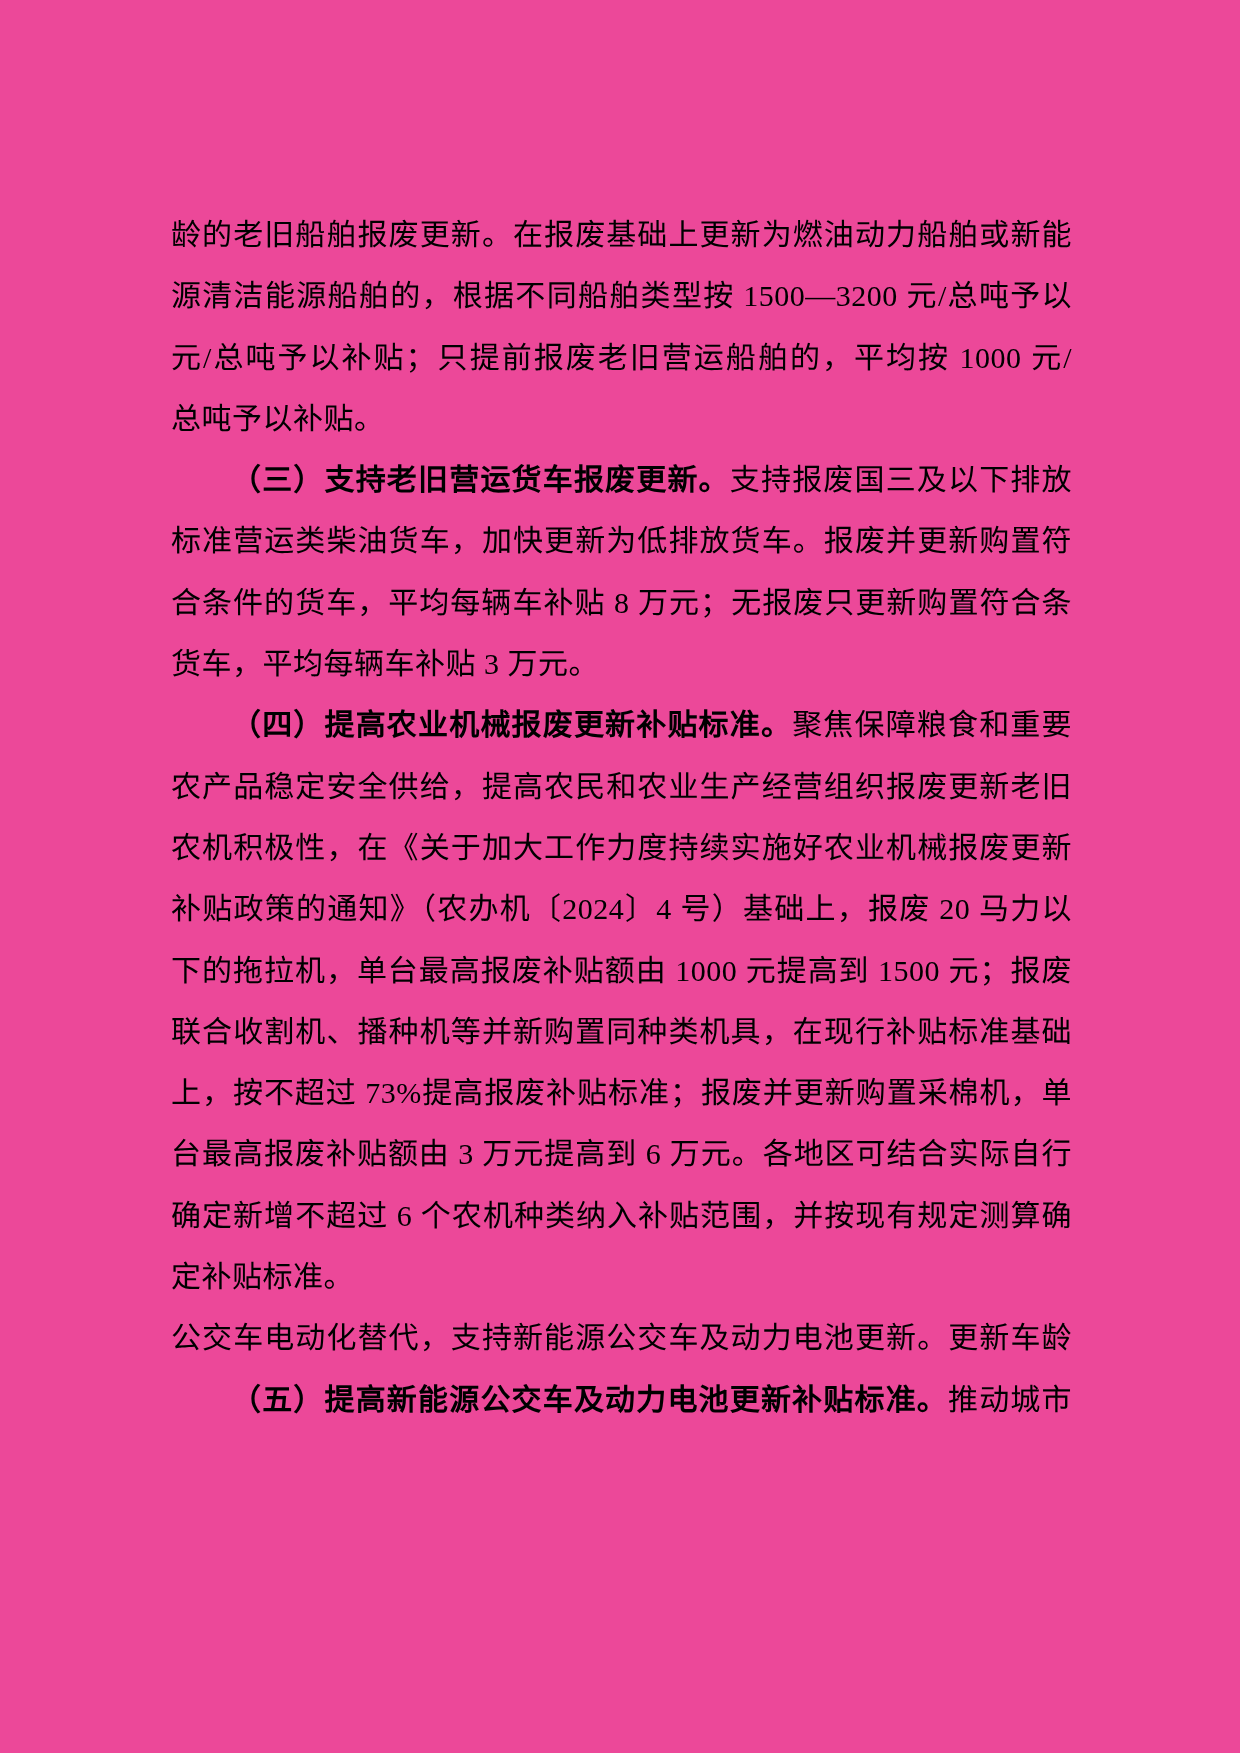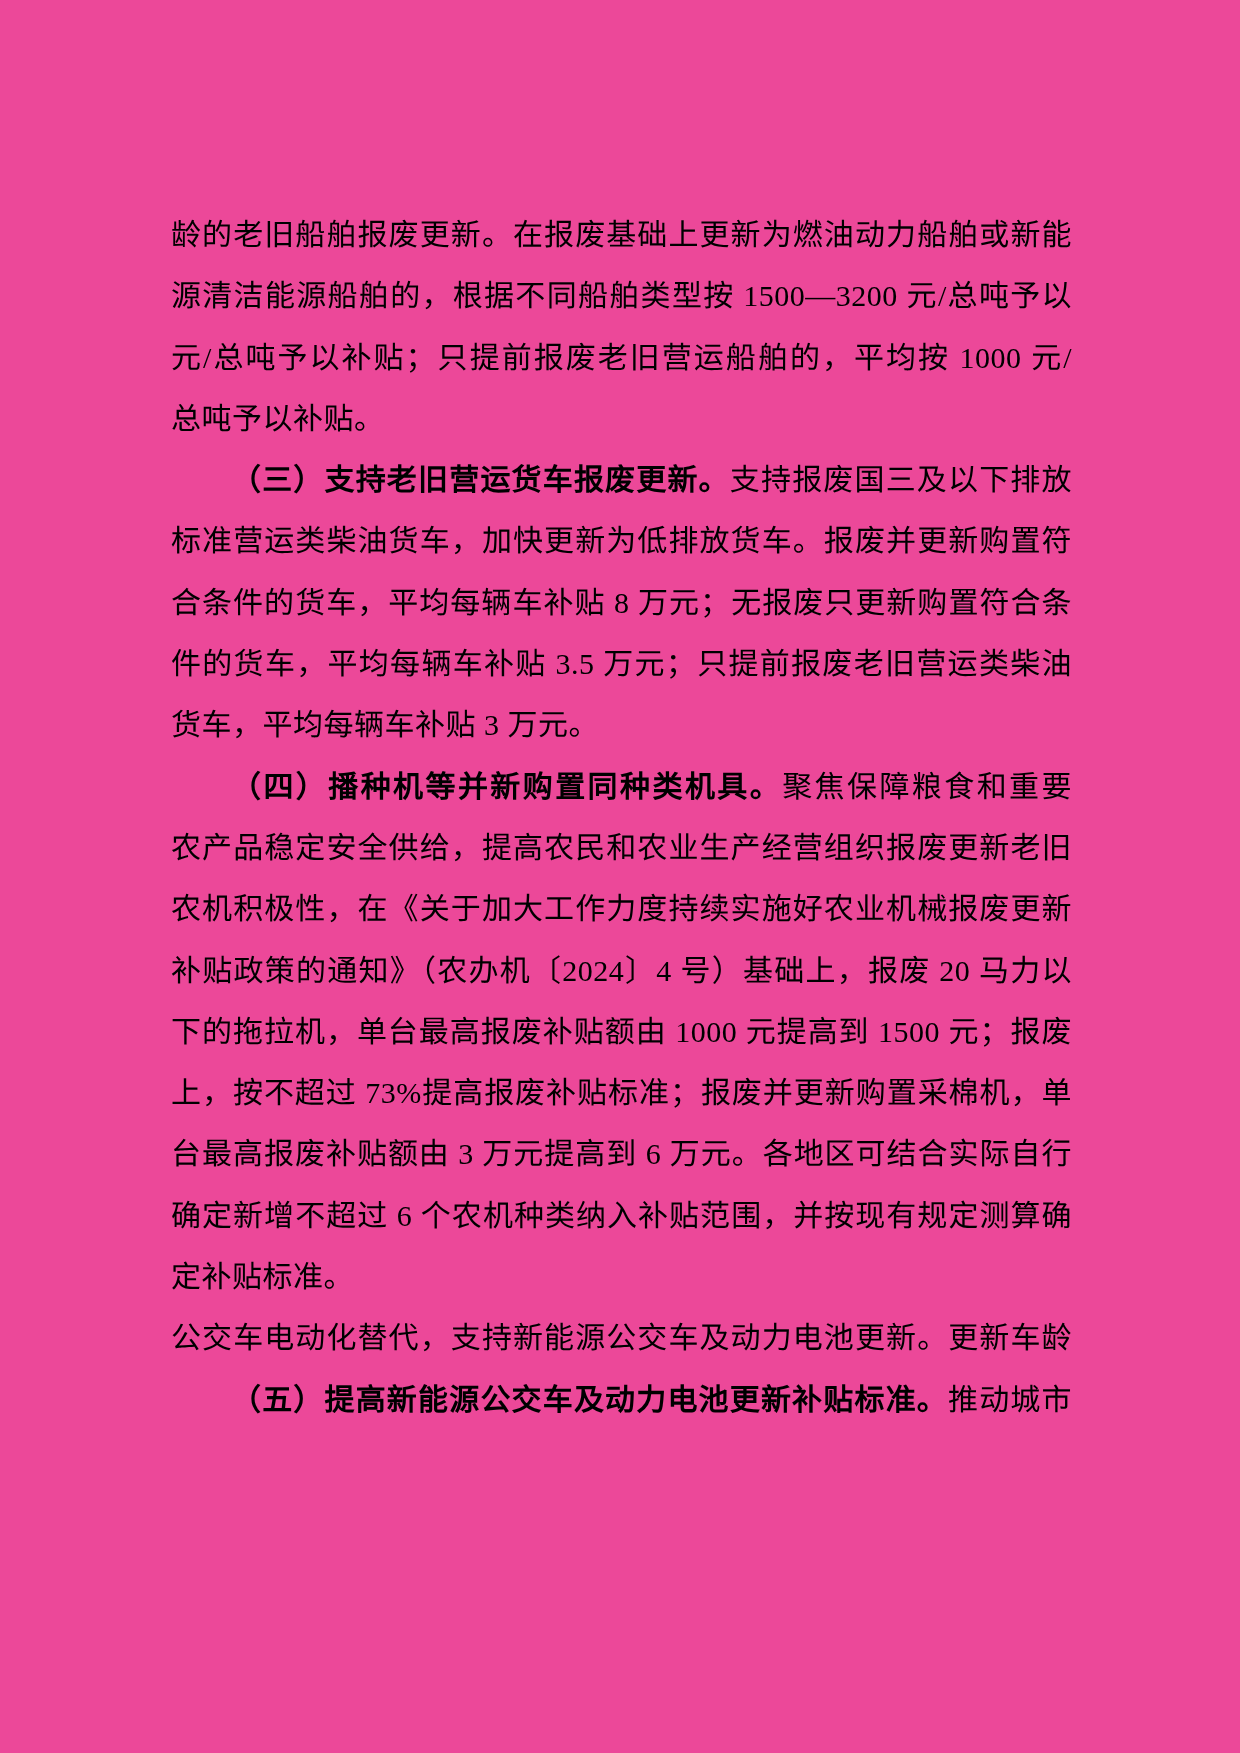--- a/index.html
+++ b/index.html
@@ -44,27 +44,27 @@
 
 <div id="page" style="background: #ec4899; color: rgb(0, 0, 0);">
   <div id="text-block">
       <div class="line"><span class="seg">龄的老旧船舶报废更新。在报废基础上更新为燃油动力船舶或新能</span></div>
       <div class="line"><span class="seg">源清洁能源船舶的，根据不同船舶类型按 1500—3200 元/总吨予以</span></div>
       <div class="line"><span class="seg">元/总吨予以补贴；只提前报废老旧营运船舶的，平均按 1000 元/</span></div>
       <div class="line end"><span class="seg">总吨予以补贴。</span></div>
       <div class="line indent"><span class="seg bold">（三）支持老旧营运货车报废更新。</span><span class="seg">支持报废国三及以下排放</span></div>
       <div class="line"><span class="seg">标准营运类柴油货车，加快更新为低排放货车。报废并更新购置符</span></div>
       <div class="line"><span class="seg">合条件的货车，平均每辆车补贴 8 万元；无报废只更新购置符合条</span></div>
-      <div class="line"><span class="seg">件的货车，平均每辆车补贴 3.5 万元；只提前报废老旧营运类柴油</span></div>
       <div class="line end"><span class="seg">货车，平均每辆车补贴 3 万元。</span></div>
-      <div class="line indent"><span class="seg bold">（四）播种机等并新购置同种类机具。</span><span class="seg">聚焦保障粮食和重要</span></div>
+      <div class="line indent"><span class="seg bold">（四）提高农业机械报废更新补贴标准。</span><span class="seg">聚焦保障粮食和重要</span></div>
       <div class="line"><span class="seg">农产品稳定安全供给，提高农民和农业生产经营组织报废更新老旧</span></div>
       <div class="line"><span class="seg">农机积极性，在《关于加大工作力度持续实施好农业机械报废更新</span></div>
       <div class="line"><span class="seg">补贴政策的通知》（农办机〔2024〕4 号）基础上，报废 20 马力以</span></div>
       <div class="line"><span class="seg">下的拖拉机，单台最高报废补贴额由 1000 元提高到 1500 元；报废</span></div>
+      <div class="line"><span class="seg">联合收割机、播种机等并新购置同种类机具，在现行补贴标准基础</span></div>
       <div class="line"><span class="seg">上，按不超过 73%提高报废补贴标准；报废并更新购置采棉机，单</span></div>
       <div class="line"><span class="seg">台最高报废补贴额由 3 万元提高到 6 万元。各地区可结合实际自行</span></div>
       <div class="line"><span class="seg">确定新增不超过 6 个农机种类纳入补贴范围，并按现有规定测算确</span></div>
       <div class="line end"><span class="seg">定补贴标准。</span></div>
       <div class="line"><span class="seg">公交车电动化替代，支持新能源公交车及动力电池更新。更新车龄</span></div>
       <div class="line indent"><span class="seg bold">（五）提高新能源公交车及动力电池更新补贴标准。</span><span class="seg">推动城市</span></div>
     </div>
 </div>
 
 </body></html>

